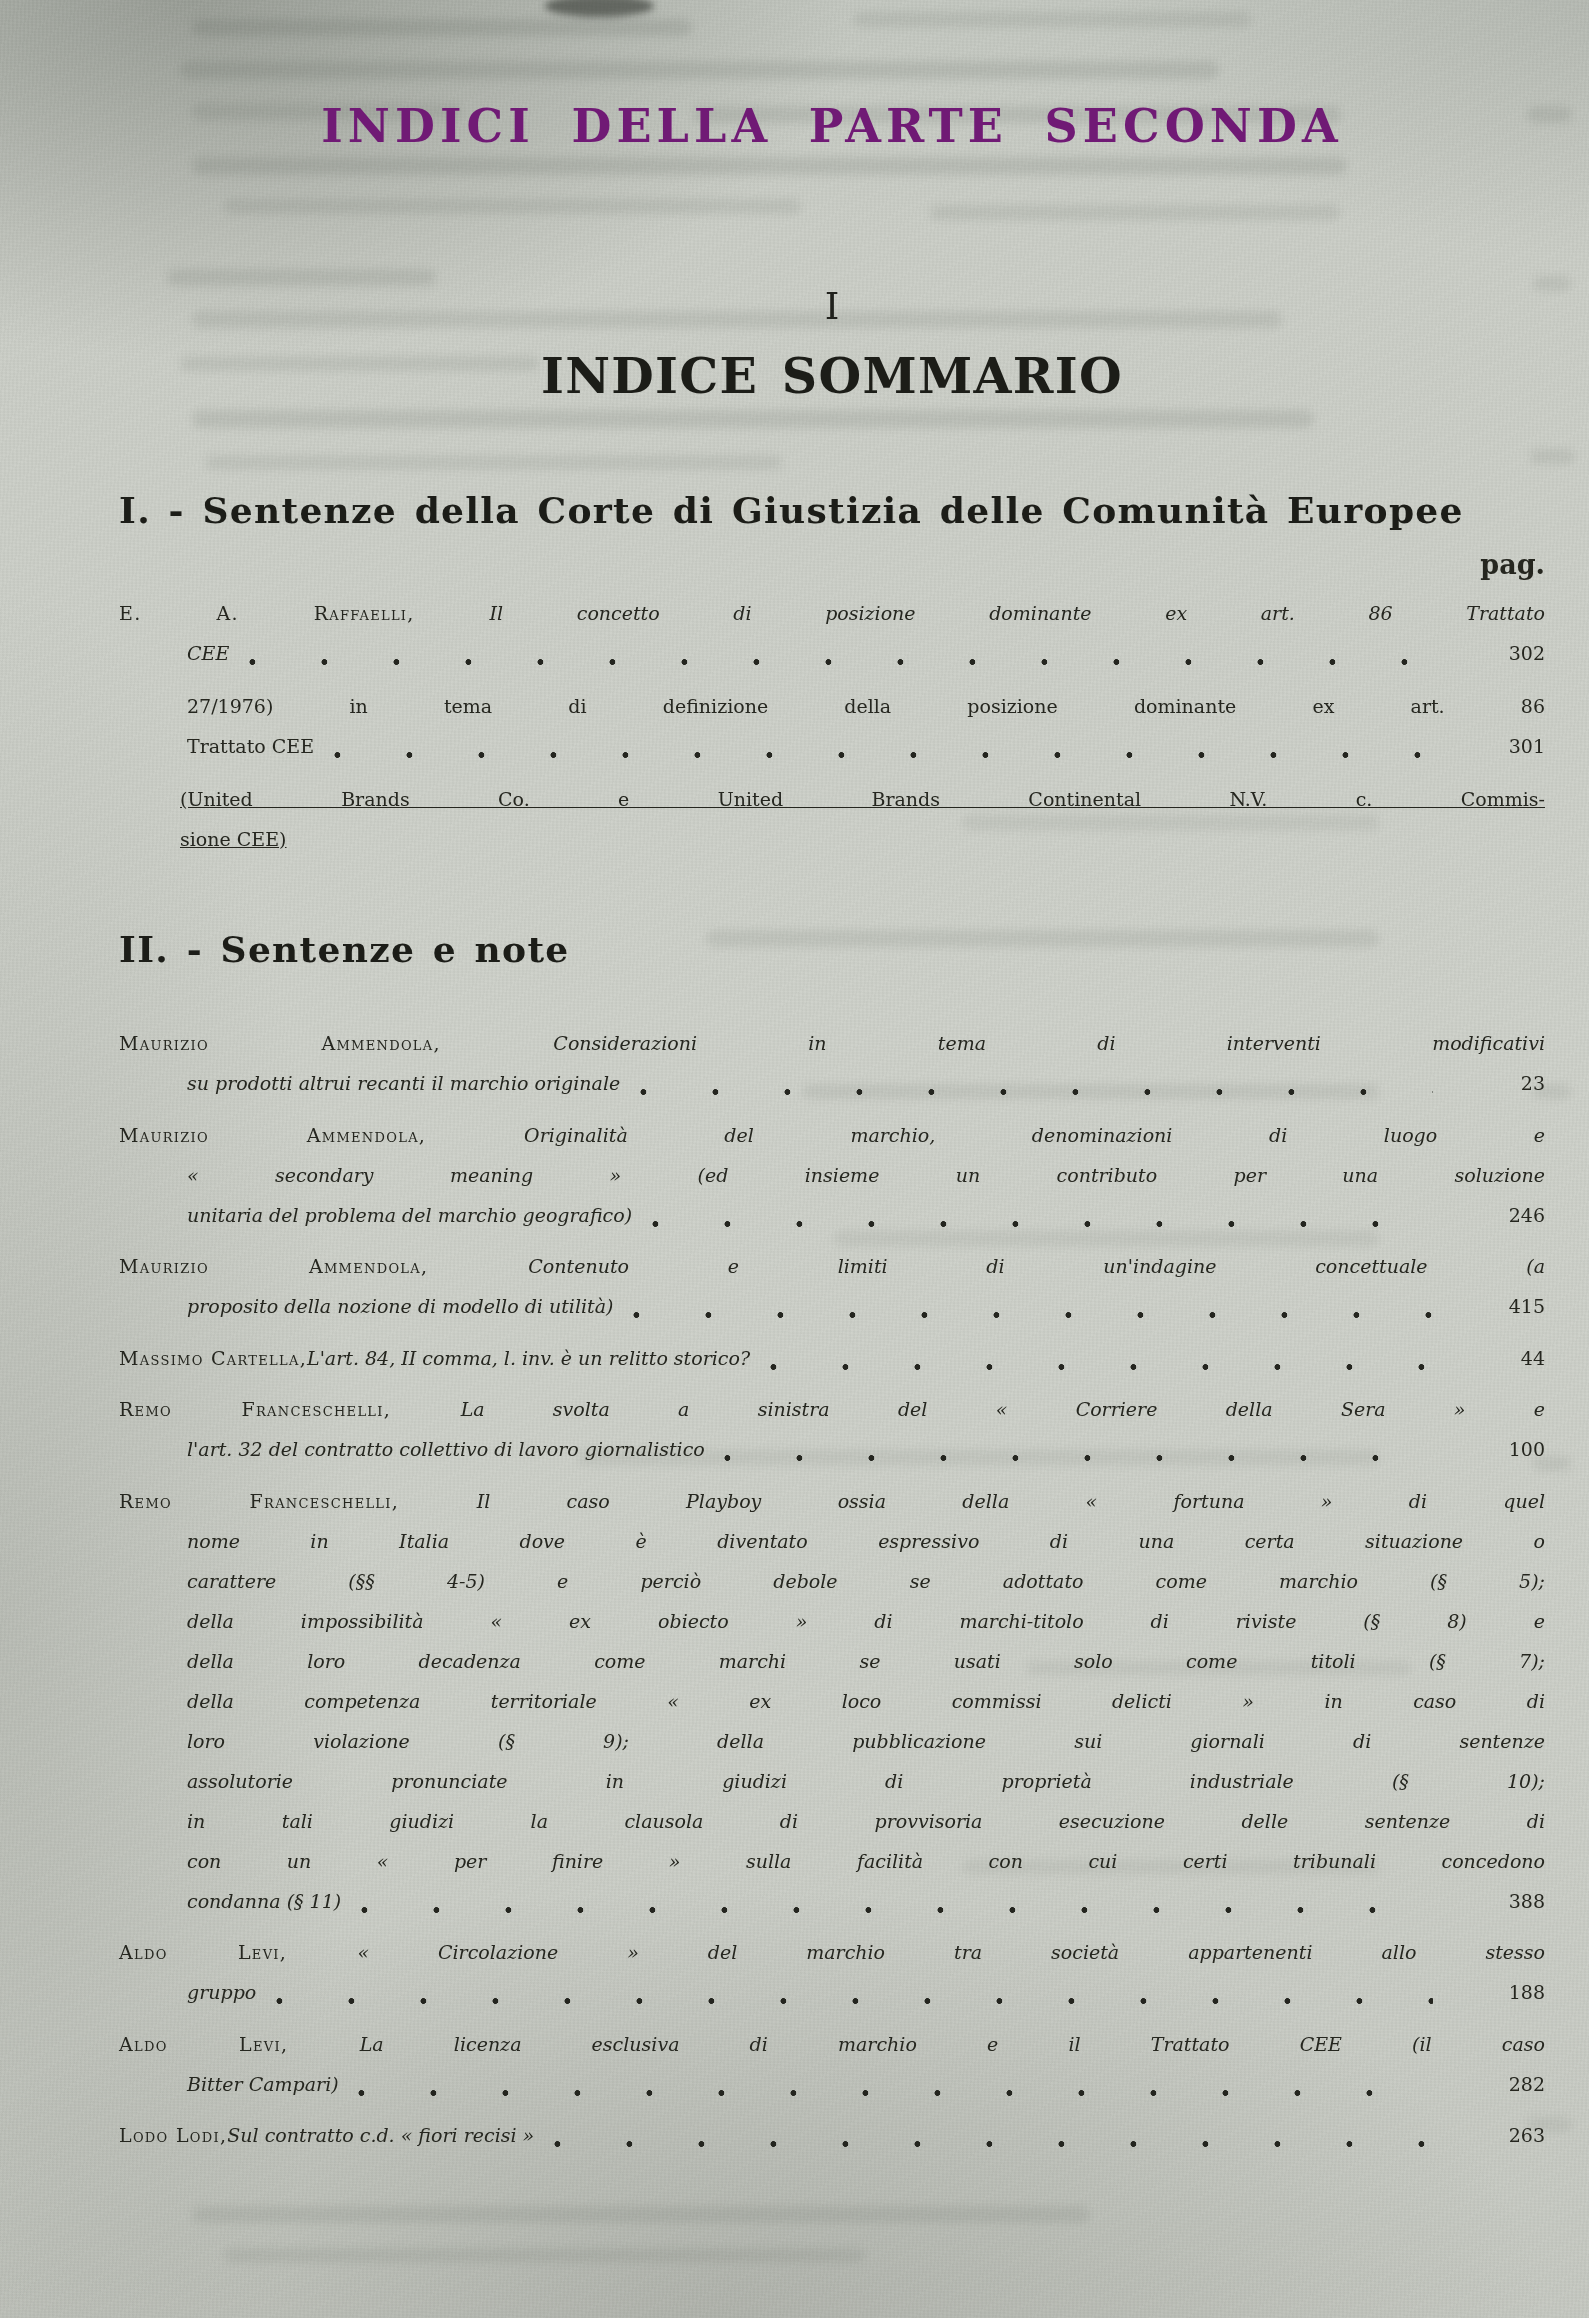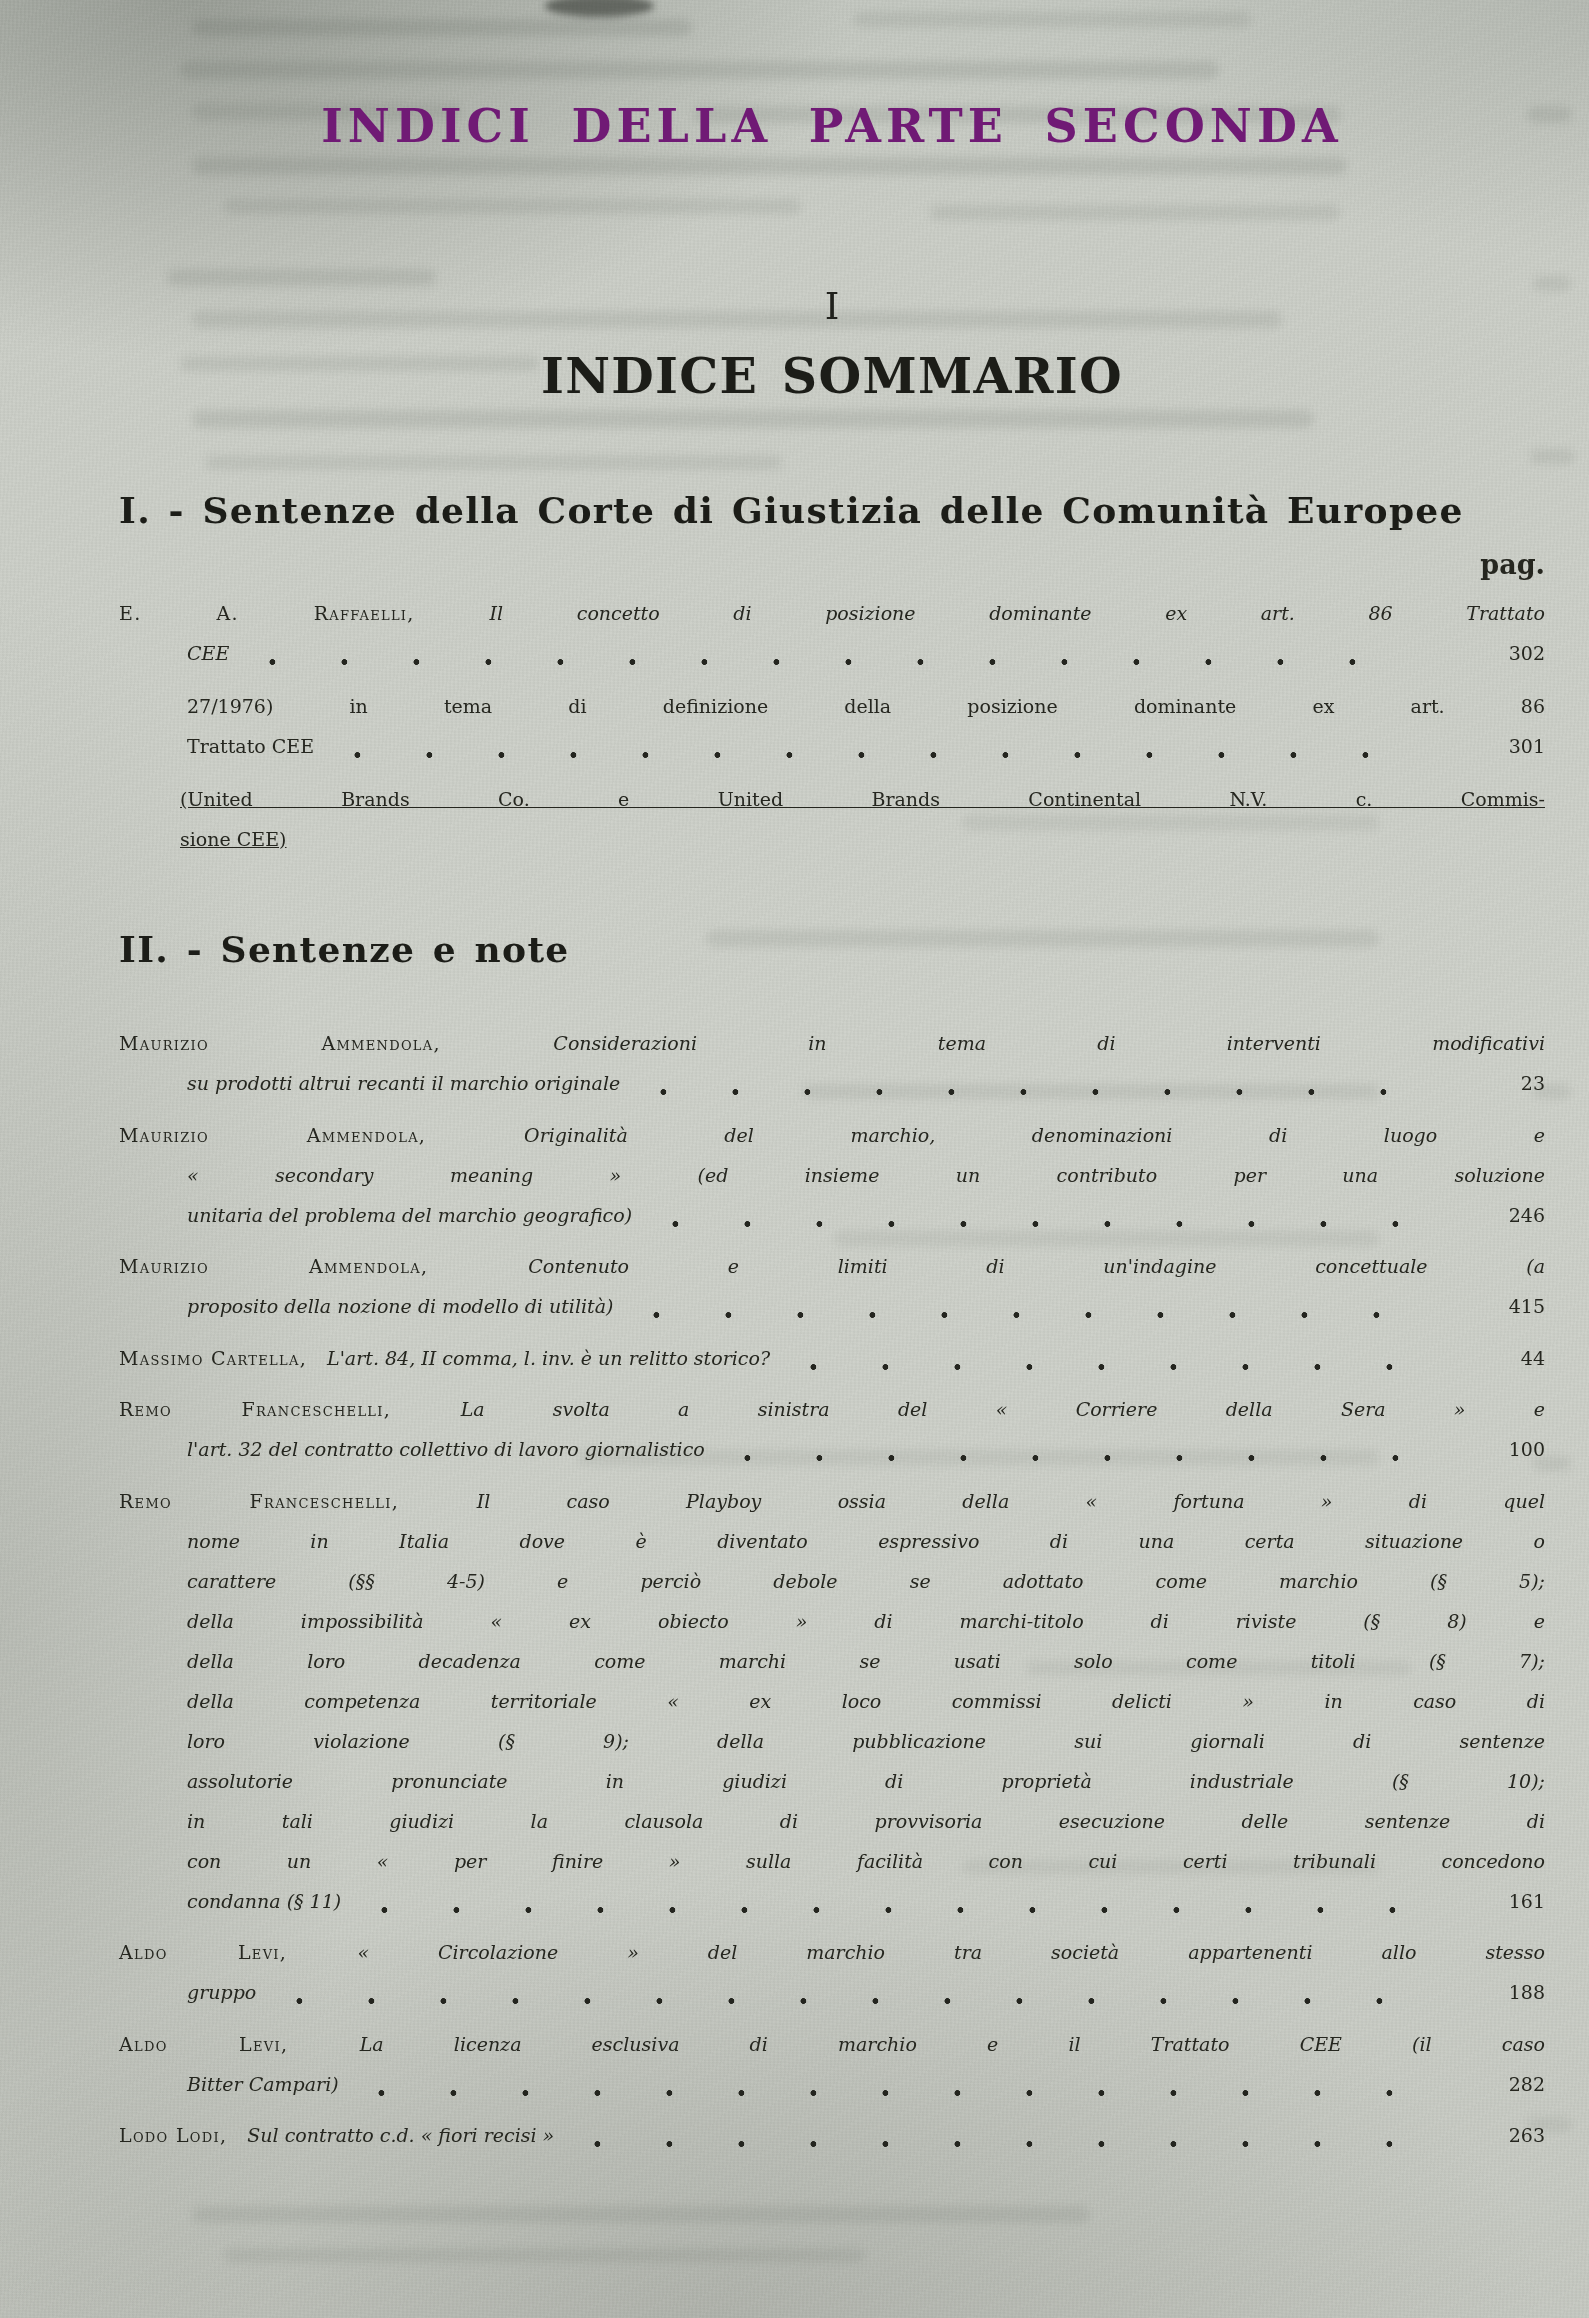--- a/index.html
+++ b/index.html
@@ -71,21 +71,21 @@
   .toc.first{margin-top:2.6px;}
   .toc.second .entry:first-child{margin-top:53px;}
   .entry{margin-top:13px;}
   .toc.second .entry{margin-top:11.5px;}
   .line{min-height:40px;}
   .line.j{text-align:justify;text-align-last:justify;}
   .line.cont{padding-left:68px;}
   .entry.note .line{padding-left:61px;text-decoration:underline;}
   .author{font-variant:small-caps;letter-spacing:1.3px;}
   .t.it{font-style:italic;}
-  .line.last{display:flex;align-items:baseline;gap:20px;}
+  .line.last{display:flex;align-items:baseline;}
   .line.last .t, .line.last .author{flex:0 0 auto;}
   .leader{
     flex:1 1 auto;min-width:45px;align-self:stretch;
     margin:0 22px 0 16.7px;
     background-image:radial-gradient(circle at 6.4px 29px, #24251f 2.6px, rgba(0,0,0,0) 3.2px);
     background-size:72px 40px;background-repeat:repeat-x;
   }
   .pagenum{flex:0 0 auto;min-width:90px;text-align:right;}
 </style>
 </head>
@@ -204,21 +204,21 @@
         <div class="line cont j"><span class="t it">della impossibilità « ex obiecto » di marchi-titolo di riviste (§ 8) e</span></div>
         <div class="line cont j"><span class="t it">della loro decadenza come marchi se usati solo come titoli (§ 7);</span></div>
         <div class="line cont j"><span class="t it">della competenza territoriale « ex loco commissi delicti » in caso di</span></div>
         <div class="line cont j"><span class="t it">loro violazione (§ 9); della pubblicazione sui giornali di sentenze</span></div>
         <div class="line cont j"><span class="t it">assolutorie pronunciate in giudizi di proprietà industriale (§ 10);</span></div>
         <div class="line cont j"><span class="t it">in tali giudizi la clausola di provvisoria esecuzione delle sentenze di</span></div>
         <div class="line cont j"><span class="t it">con un « per finire » sulla facilità con cui certi tribunali concedono</span></div>
         <div class="line cont last">
           <span class="t it">condanna (§ 11)</span>
           <span class="leader"></span>
-          <span class="pagenum">161</span>
+          <span class="pagenum">388</span>
         </div>
       </div>
       <div class="entry">
         <div class="line j"><span class="author">Aldo Levi, </span><span class="t it">« Circolazione » del marchio tra società appartenenti allo stesso</span></div>
         <div class="line cont last">
           <span class="t it">gruppo</span>
           <span class="leader"></span>
           <span class="pagenum">188</span>
         </div>
       </div>

